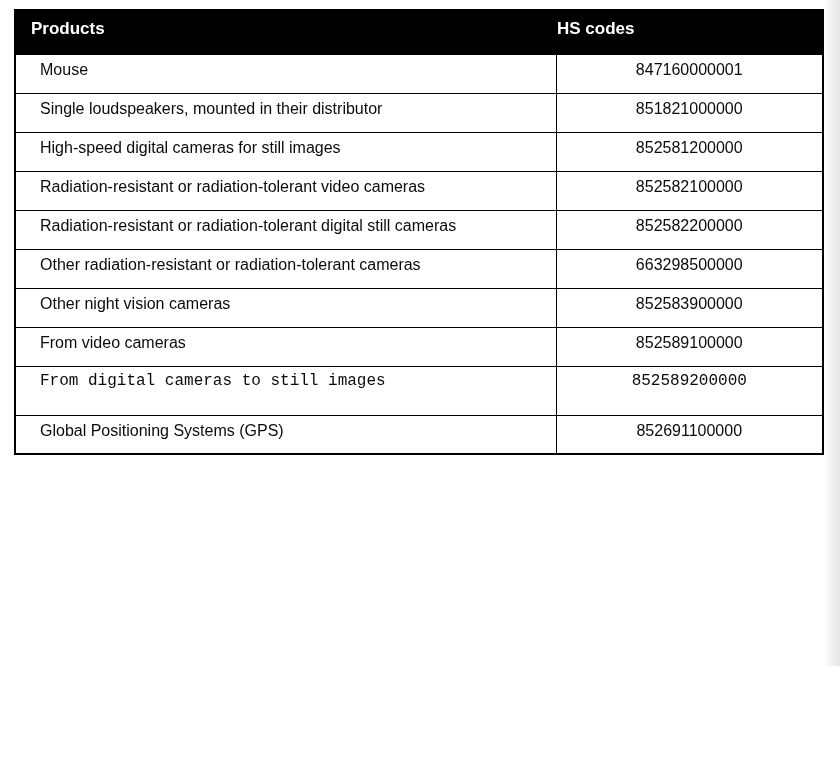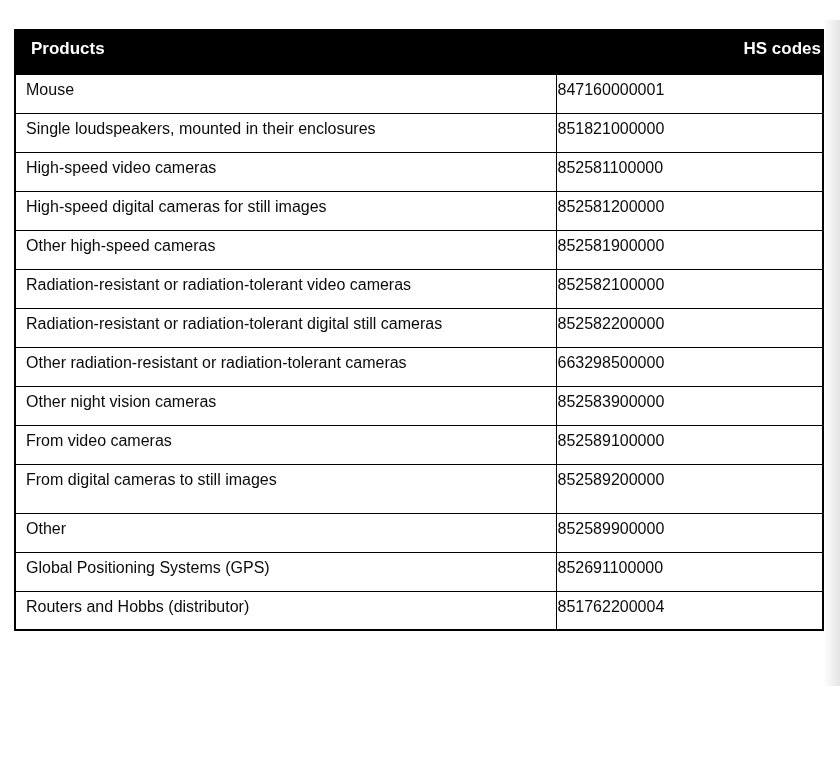--- a/index.html
+++ b/index.html
@@ -7,21 +7,20 @@
     padding: 0;
     background: #ffffff;
     font-family: "Liberation Sans", "DejaVu Sans", sans-serif;
   }
   .page {
     position: relative;
     width: 840px;
     height: 666px;
     background: #ffffff;
     overflow: hidden;
-    margin-top: 20px;
   }
   
   .edge-shade {
     position: absolute;
     top: 0;
     right: 0;
     width: 17px;
     height: 100%;
     background: linear-gradient(to right, rgba(0,0,0,0) 0%, rgba(0,0,0,0.10) 100%);
     pointer-events: none;
@@ -47,43 +46,44 @@
     padding-top: 8px;
     font-size: 17px;
     font-weight: bold;
     border: none;
   }
   th.h-product {
     text-align: left;
     padding-left: 15px;
   }
   th.h-code {
-    text-align: right;
+    text-align: left;
   }
 
   tbody td {
     border: 1px solid #000000;
     vertical-align: top;
     box-sizing: border-box;
     height: 39px;
     font-size: 16px;
     color: #0b0b0b;
     padding-top: 5px;
     line-height: 19px;
     background: #ffffff;
     overflow: hidden;
     white-space: nowrap;
   }
-  tbody tr.tall td { height: 49px; }
+  tbody tr.tall td { height: 49px; font-family: Liberation Mono, monospace; }
   td.cell-product {
     text-align: left;
-    padding-left: 10px;
+    padding-left: 24px;
     padding-right: 6px;
   }
   td.cell-code {
+    text-align: center;
   }
 </style>
 </head>
 <body>
 
 <div class="page">
 
   <table class="hs-table">
     <colgroup>
       <col class="col-product">
@@ -94,34 +94,26 @@
         <th class="h-product">Products</th>
         <th class="h-code">HS codes</th>
       </tr>
     </thead>
     <tbody id="table-body">
         <tr>
           <td class="cell-product">Mouse</td>
           <td class="cell-code">847160000001</td>
         </tr>
         <tr>
-          <td class="cell-product">Single loudspeakers, mounted in their enclosures</td>
+          <td class="cell-product">Single loudspeakers, mounted in their distributor</td>
           <td class="cell-code">851821000000</td>
-        </tr>
-        <tr>
-          <td class="cell-product">High-speed video cameras</td>
-          <td class="cell-code">852581100000</td>
         </tr>
         <tr>
           <td class="cell-product">High-speed digital cameras for still images</td>
           <td class="cell-code">852581200000</td>
-        </tr>
-        <tr>
-          <td class="cell-product">Other high-speed cameras</td>
-          <td class="cell-code">852581900000</td>
         </tr>
         <tr>
           <td class="cell-product">Radiation-resistant or radiation-tolerant video cameras</td>
           <td class="cell-code">852582100000</td>
         </tr>
         <tr>
           <td class="cell-product">Radiation-resistant or radiation-tolerant digital still cameras</td>
           <td class="cell-code">852582200000</td>
         </tr>
         <tr>
@@ -134,28 +126,20 @@
         </tr>
         <tr>
           <td class="cell-product">From video cameras</td>
           <td class="cell-code">852589100000</td>
         </tr>
         <tr class="tall">
           <td class="cell-product">From digital cameras to still images</td>
           <td class="cell-code">852589200000</td>
         </tr>
         <tr>
-          <td class="cell-product">Other</td>
-          <td class="cell-code">852589900000</td>
-        </tr>
-        <tr>
           <td class="cell-product">Global Positioning Systems (GPS)</td>
           <td class="cell-code">852691100000</td>
-        </tr>
-        <tr>
-          <td class="cell-product">Routers and Hobbs (distributor)</td>
-          <td class="cell-code">851762200004</td>
         </tr>
       </tbody>
   </table>
 
   <div class="edge-shade"></div>
 </div>
 
 </body></html>

